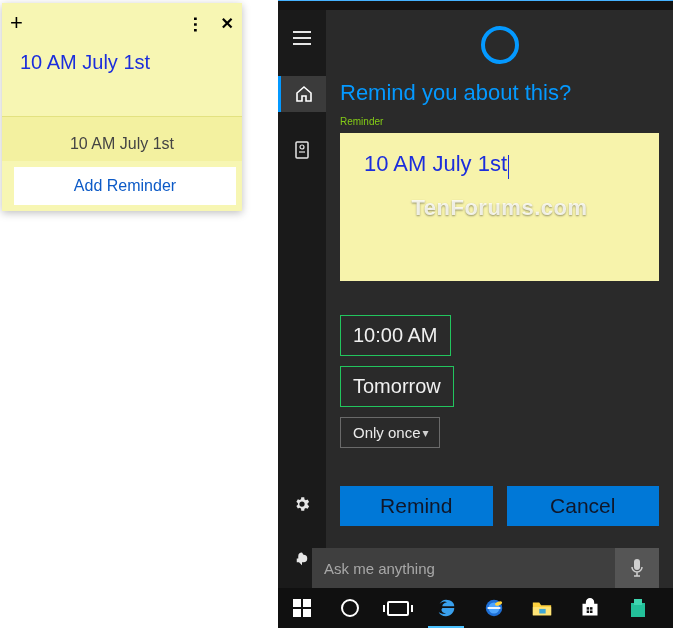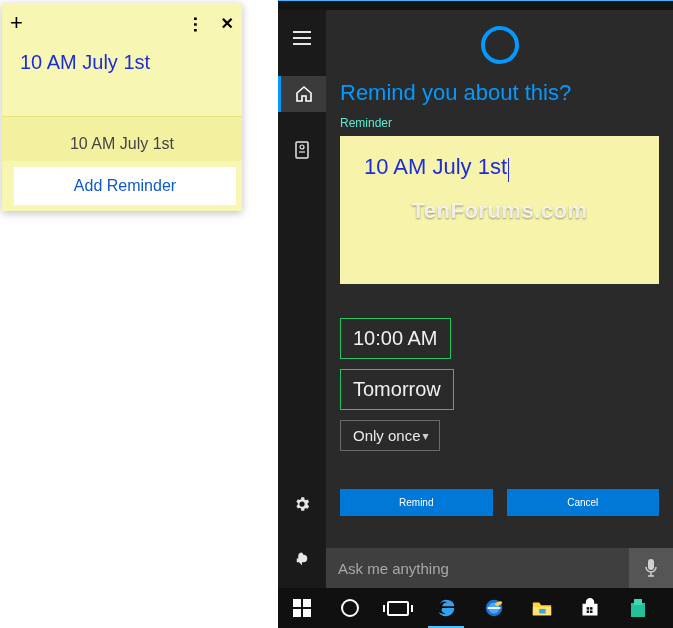--- a/index.html
+++ b/index.html
@@ -39,42 +39,42 @@
       align-items:center; gap:20px; }
     .rail-item { width:48px; height:36px; display:flex; align-items:center;
       justify-content:center; font-size:18px; cursor:pointer; }
     .rail-item.active { background:#3b3b3b; border-left:3px solid #0499ff; }
     .cortana-main { flex:1; background:#2a2a2a; color:#e6e6e6;
       padding:12px 14px 16px 14px; display:flex; flex-direction:column; }
     .cortana-logo { align-self:center; margin:2px 0 14px 0; }
     .cortana-logo svg { display:block; }
     .cortana-title { font-size:22px; color:#0499ff; font-weight:400;
       margin-bottom:10px; }
-    .cortana-label { font-size:12px; color:#5eead4; margin-bottom:6px; }
+    .cortana-label { font-size:10px; color:#84cc16; margin-bottom:6px; }
     .note-card { background:#f7f3ab; height:148px; padding:18px 24px;
       position:relative; margin-bottom:34px; }
     .note-card-text { font-size:22px; color:#1c2edc; }
     .note-cursor { display:inline-block; width:1px; height:24px;
       background:#1c2edc; vertical-align:middle; margin-left:1px; }
     .watermark { position:absolute; left:0; right:0; top:62px;
       text-align:center; font-size:22px; font-weight:600;
       color:rgba(255,255,255,.82); text-shadow:0 1px 2px rgba(0,0,0,.4);
       letter-spacing:.5px; pointer-events:none; }
     .field-box { display:inline-block; border:1px solid #22c55e;
       padding:8px 12px; font-size:20px; color:#f0f0f0; cursor:pointer; }
     .field-row { margin-bottom:10px; }
     .repeat-box { display:inline-flex; align-items:center; gap:2px;
       border:1px solid #6a6a6a; padding:6px 10px 6px 12px;
       font-size:15px; color:#eaeaea; cursor:pointer; }
     .chevron { font-size:12px; color:#cfcfcf; }
     .btn-row { display:flex; gap:14px; margin-top:28px; }
-    .btn { flex:1; background:#0078d7; color:#ffffff; text-align:center;
-      padding:8px 0; font-size:10px; cursor:pointer; }
+    .btn { flex:1; background:#0078d7; color:#0f172a; text-align:center;
+      padding:8px 0; font-size:21px; cursor:pointer; }
     
-    .searchbar { position:absolute; left:326px; bottom:40px;
+    .searchbar { position:absolute; left:312px; bottom:40px;
       width:347px; height:40px; background:#3f3f3f; display:flex;
       align-items:center; }
     .searchbar input { flex:1; background:transparent; border:none;
       outline:none; color:#cfcfcf; font-size:15px; padding:0 12px; }
     .searchbar input::placeholder { color:#a8a8a8; }
     .mic { width:44px; height:40px; background:#555;
       display:flex; align-items:center; justify-content:center;
       color:#cfcfcf; cursor:pointer; }
     .taskbar { position:absolute; left:278px; bottom:0; width:395px;
       height:40px; background:#101010; display:flex; align-items:center; }

